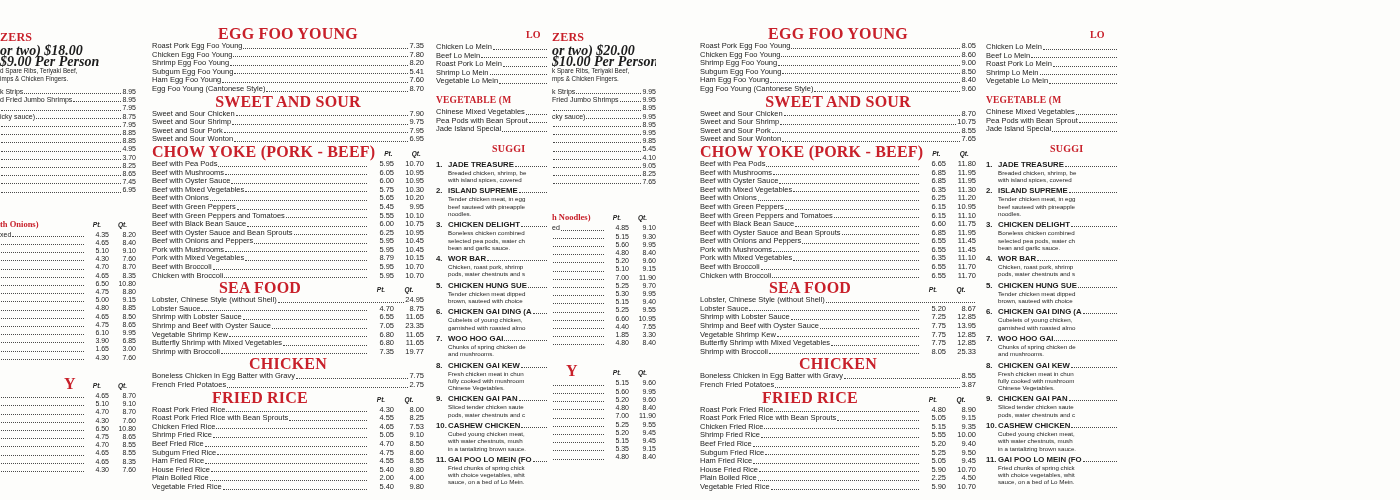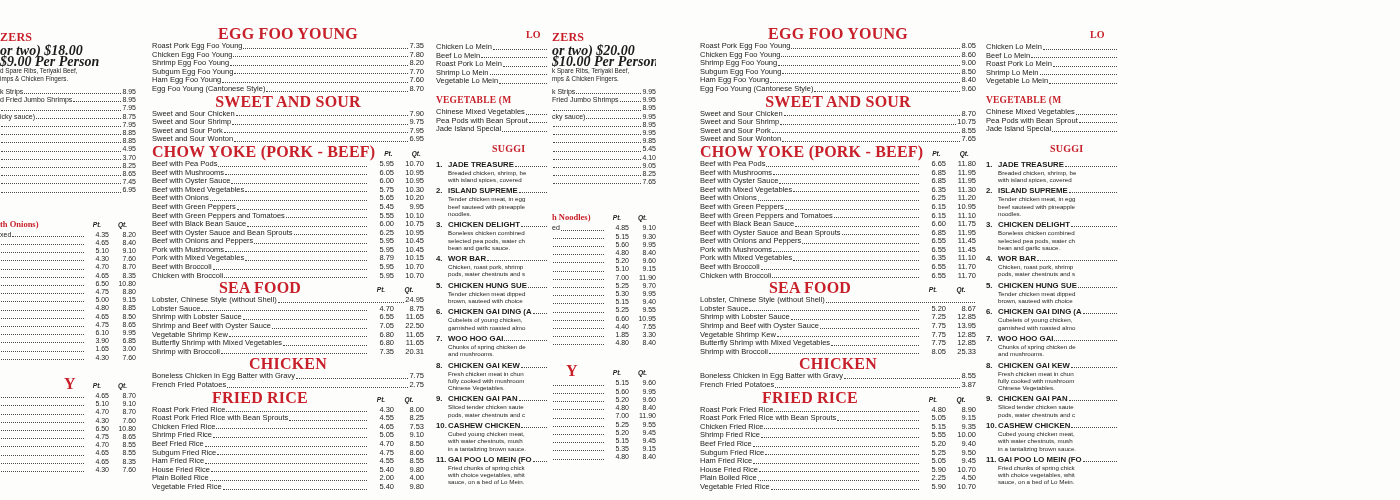--- a/index.html
+++ b/index.html
@@ -305,21 +305,21 @@
         <span class="p1">7.80</span>
       </div>
       <div class="row">
         <span class="nm">Shrimp Egg Foo Young</span>
         <span class="ld"></span>
         <span class="p1">8.20</span>
       </div>
       <div class="row">
         <span class="nm">Subgum Egg Foo Young</span>
         <span class="ld"></span>
-        <span class="p1">7.70</span>
+        <span class="p1">5.41</span>
       </div>
       <div class="row">
         <span class="nm">Ham Egg Foo Young</span>
         <span class="ld"></span>
         <span class="p1">7.60</span>
       </div>
       <div class="row">
         <span class="nm">Egg Foo Young (Cantonese Style)</span>
         <span class="ld"></span>
         <span class="p1">8.70</span>
@@ -461,39 +461,39 @@
       <div class="row">
         <span class="nm">Shrimp with Lobster Sauce</span>
         <span class="ld"></span>
         <span class="pa">6.55</span>
         <span class="pb">11.65</span>
       </div>
       <div class="row">
         <span class="nm">Shrimp and Beef with Oyster Sauce</span>
         <span class="ld"></span>
         <span class="pa">7.05</span>
-        <span class="pb">22.50</span>
+        <span class="pb">23.35</span>
       </div>
       <div class="row">
         <span class="nm">Vegetable Shrimp Kew</span>
         <span class="ld"></span>
         <span class="pa">6.80</span>
         <span class="pb">11.65</span>
       </div>
       <div class="row">
         <span class="nm">Butterfly Shrimp with Mixed Vegetables</span>
         <span class="ld"></span>
         <span class="pa">6.80</span>
         <span class="pb">11.65</span>
       </div>
       <div class="row">
         <span class="nm">Shrimp with Broccoli</span>
         <span class="ld"></span>
         <span class="pa">7.35</span>
-        <span class="pb">20.31</span>
+        <span class="pb">19.77</span>
       </div>
       <div class="hd">
         <span class="sp"></span>
         <span class="ht">CHICKEN</span>
         <span class="sp"></span>
       </div>
       <div class="row">
         <span class="nm">Boneless Chicken in Egg Batter with Gravy</span>
         <span class="ld"></span>
         <span class="p1">7.75</span>

